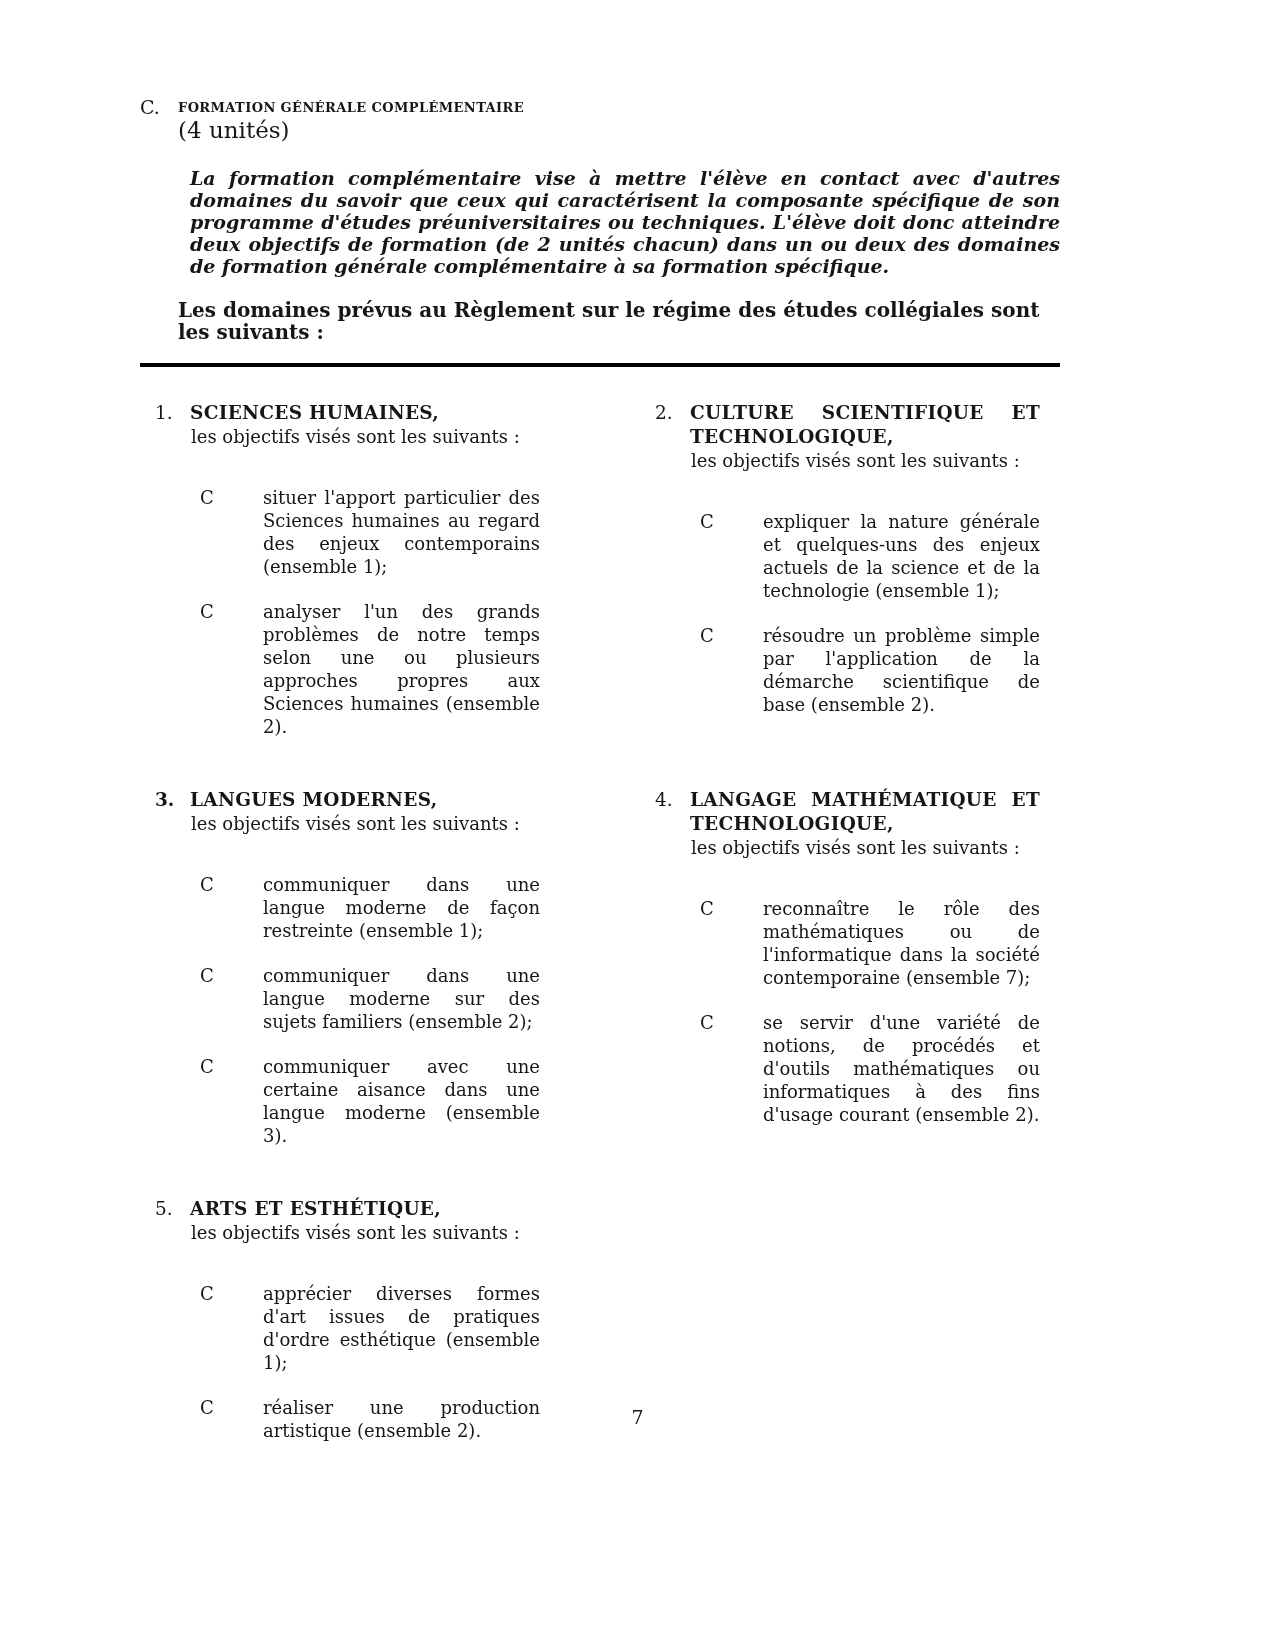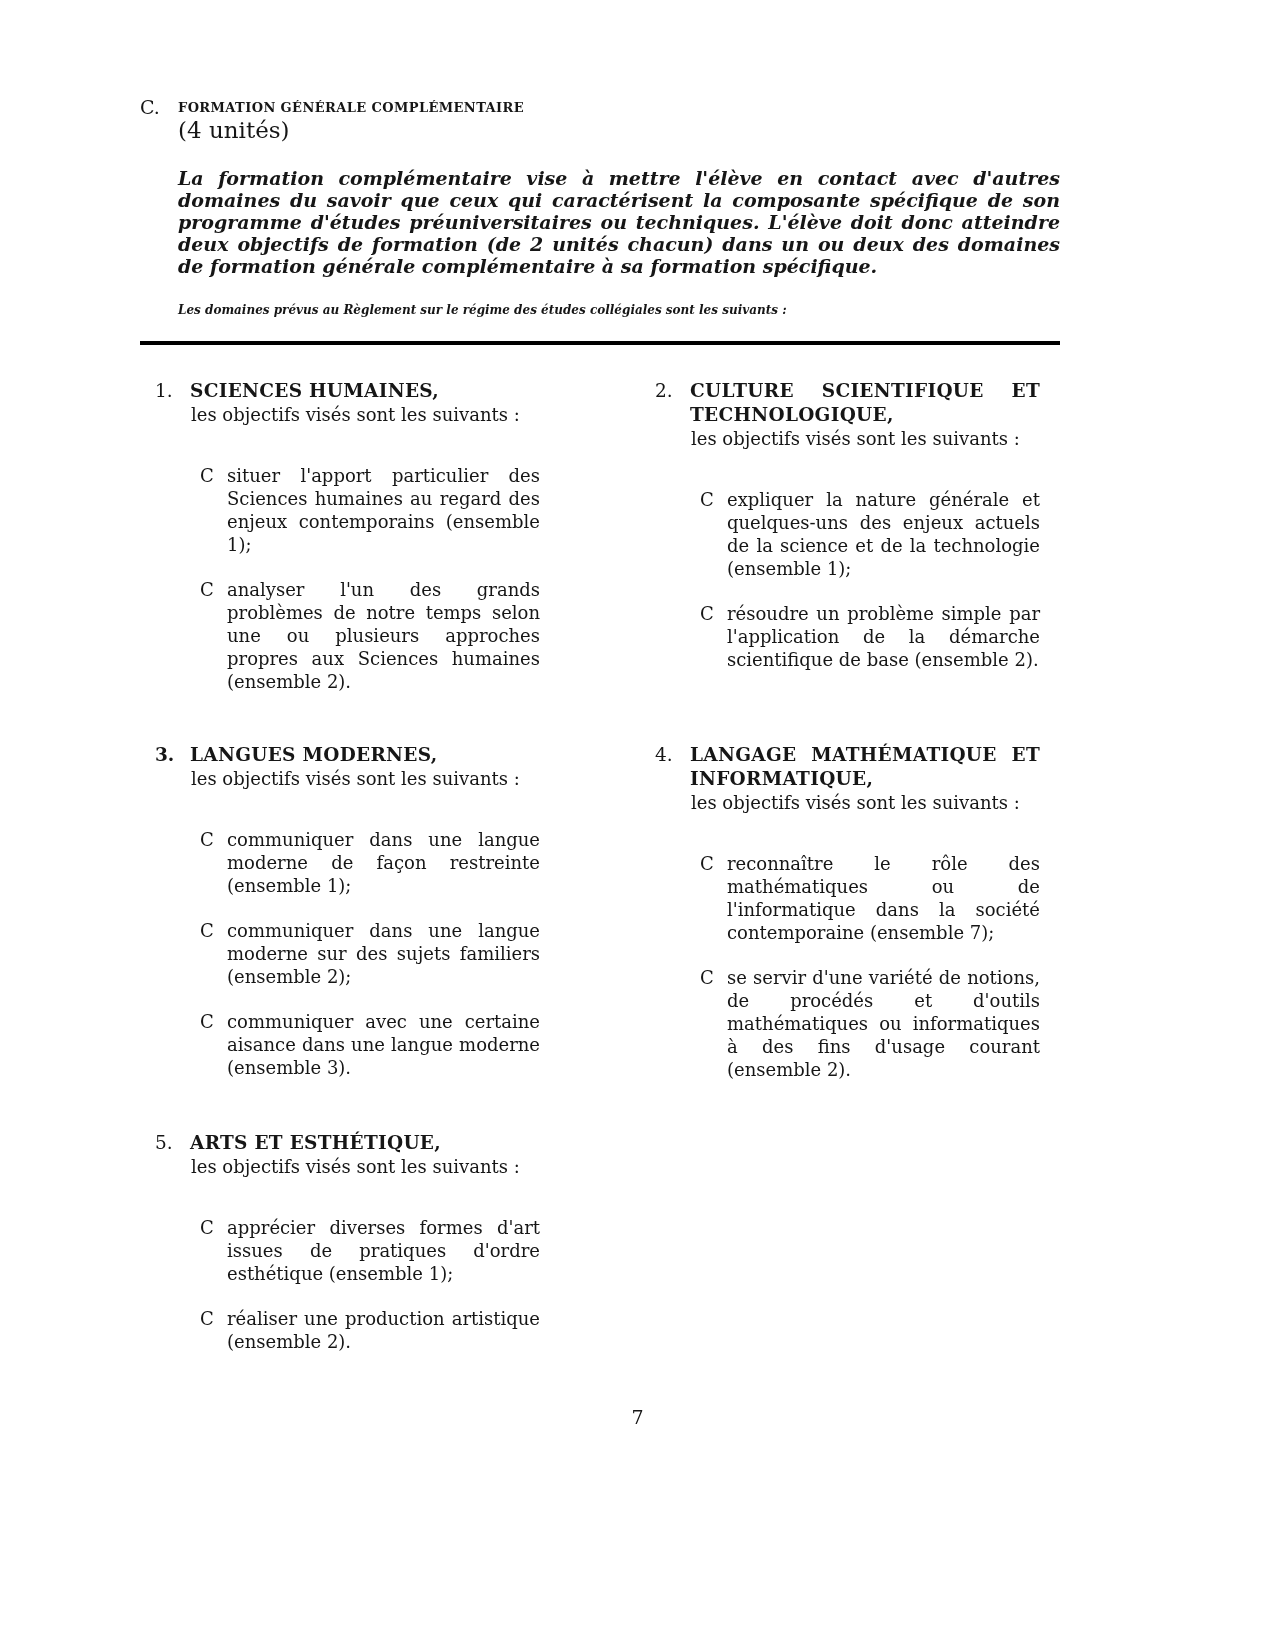--- a/index.html
+++ b/index.html
@@ -34,26 +34,26 @@
     line-height: 22px;
   }
   .indent { margin-left: 38px; }
   .intro {
     margin-top: 26px;
     font-weight: bold;
     font-style: italic;
     text-align: justify;
     font-size: 19px;
     line-height: 22px;
+    margin-left: 12px;
   }
   .lead {
     margin-top: 22px;
     font-weight: bold;
-    font-style: italic;
-    font-size: 12px;
+    font-size: 20px;
     line-height: 22px;
   }
   .divider {
     margin-top: 20px;
     height: 4px;
     background: #000000;
   }
   .domains-grid {
     margin-top: 34px;
     margin-left: 15px;
@@ -79,21 +79,21 @@
     line-height: 24px;
   }
   .domain-subtitle {
     margin-left: 1px;
     white-space: nowrap;
   }
   .objectives { margin-top: 38px; margin-left: 10px; }
   .objective { display: flex; }
   .objective + .objective { margin-top: 22px; }
   .bullet { width: 27px; flex-shrink: 0; }
-  .objective-text { flex: 1; text-align: justify; }
+  .objective-text { flex: 1; text-align: justify; margin-left: 36px; }
   .page-number {
     position: absolute;
     top: 1406px;
     left: 0;
     width: 100%;
     text-align: center;
     font-size: 19px;
   }
 </style>
 </head>
@@ -172,21 +172,21 @@
             <span class="bullet">C</span>
             <span class="objective-text">communiquer avec une certaine aisance dans une langue moderne (ensemble 3).</span>
           </div>
         </div>
       </div>
     </section>
 
     <section class="domain">
       <span class="domain-number">4.</span>
       <div class="domain-body">
-        <div class="domain-title">LANGAGE MATHÉMATIQUE ET INFORMATIQUE,</div>
+        <div class="domain-title">LANGAGE MATHÉMATIQUE ET TECHNOLOGIQUE,</div>
         <div class="domain-subtitle">les objectifs visés sont les suivants :</div>
         <div class="objectives">
           <div class="objective">
             <span class="bullet">C</span>
             <span class="objective-text">reconnaître le rôle des mathématiques ou de l'informatique dans la société contemporaine (ensemble 7);</span>
           </div>
           <div class="objective">
             <span class="bullet">C</span>
             <span class="objective-text">se servir d'une variété de notions, de procédés et d'outils mathématiques ou informatiques à des fins d'usage courant (ensemble 2).</span>
           </div>

